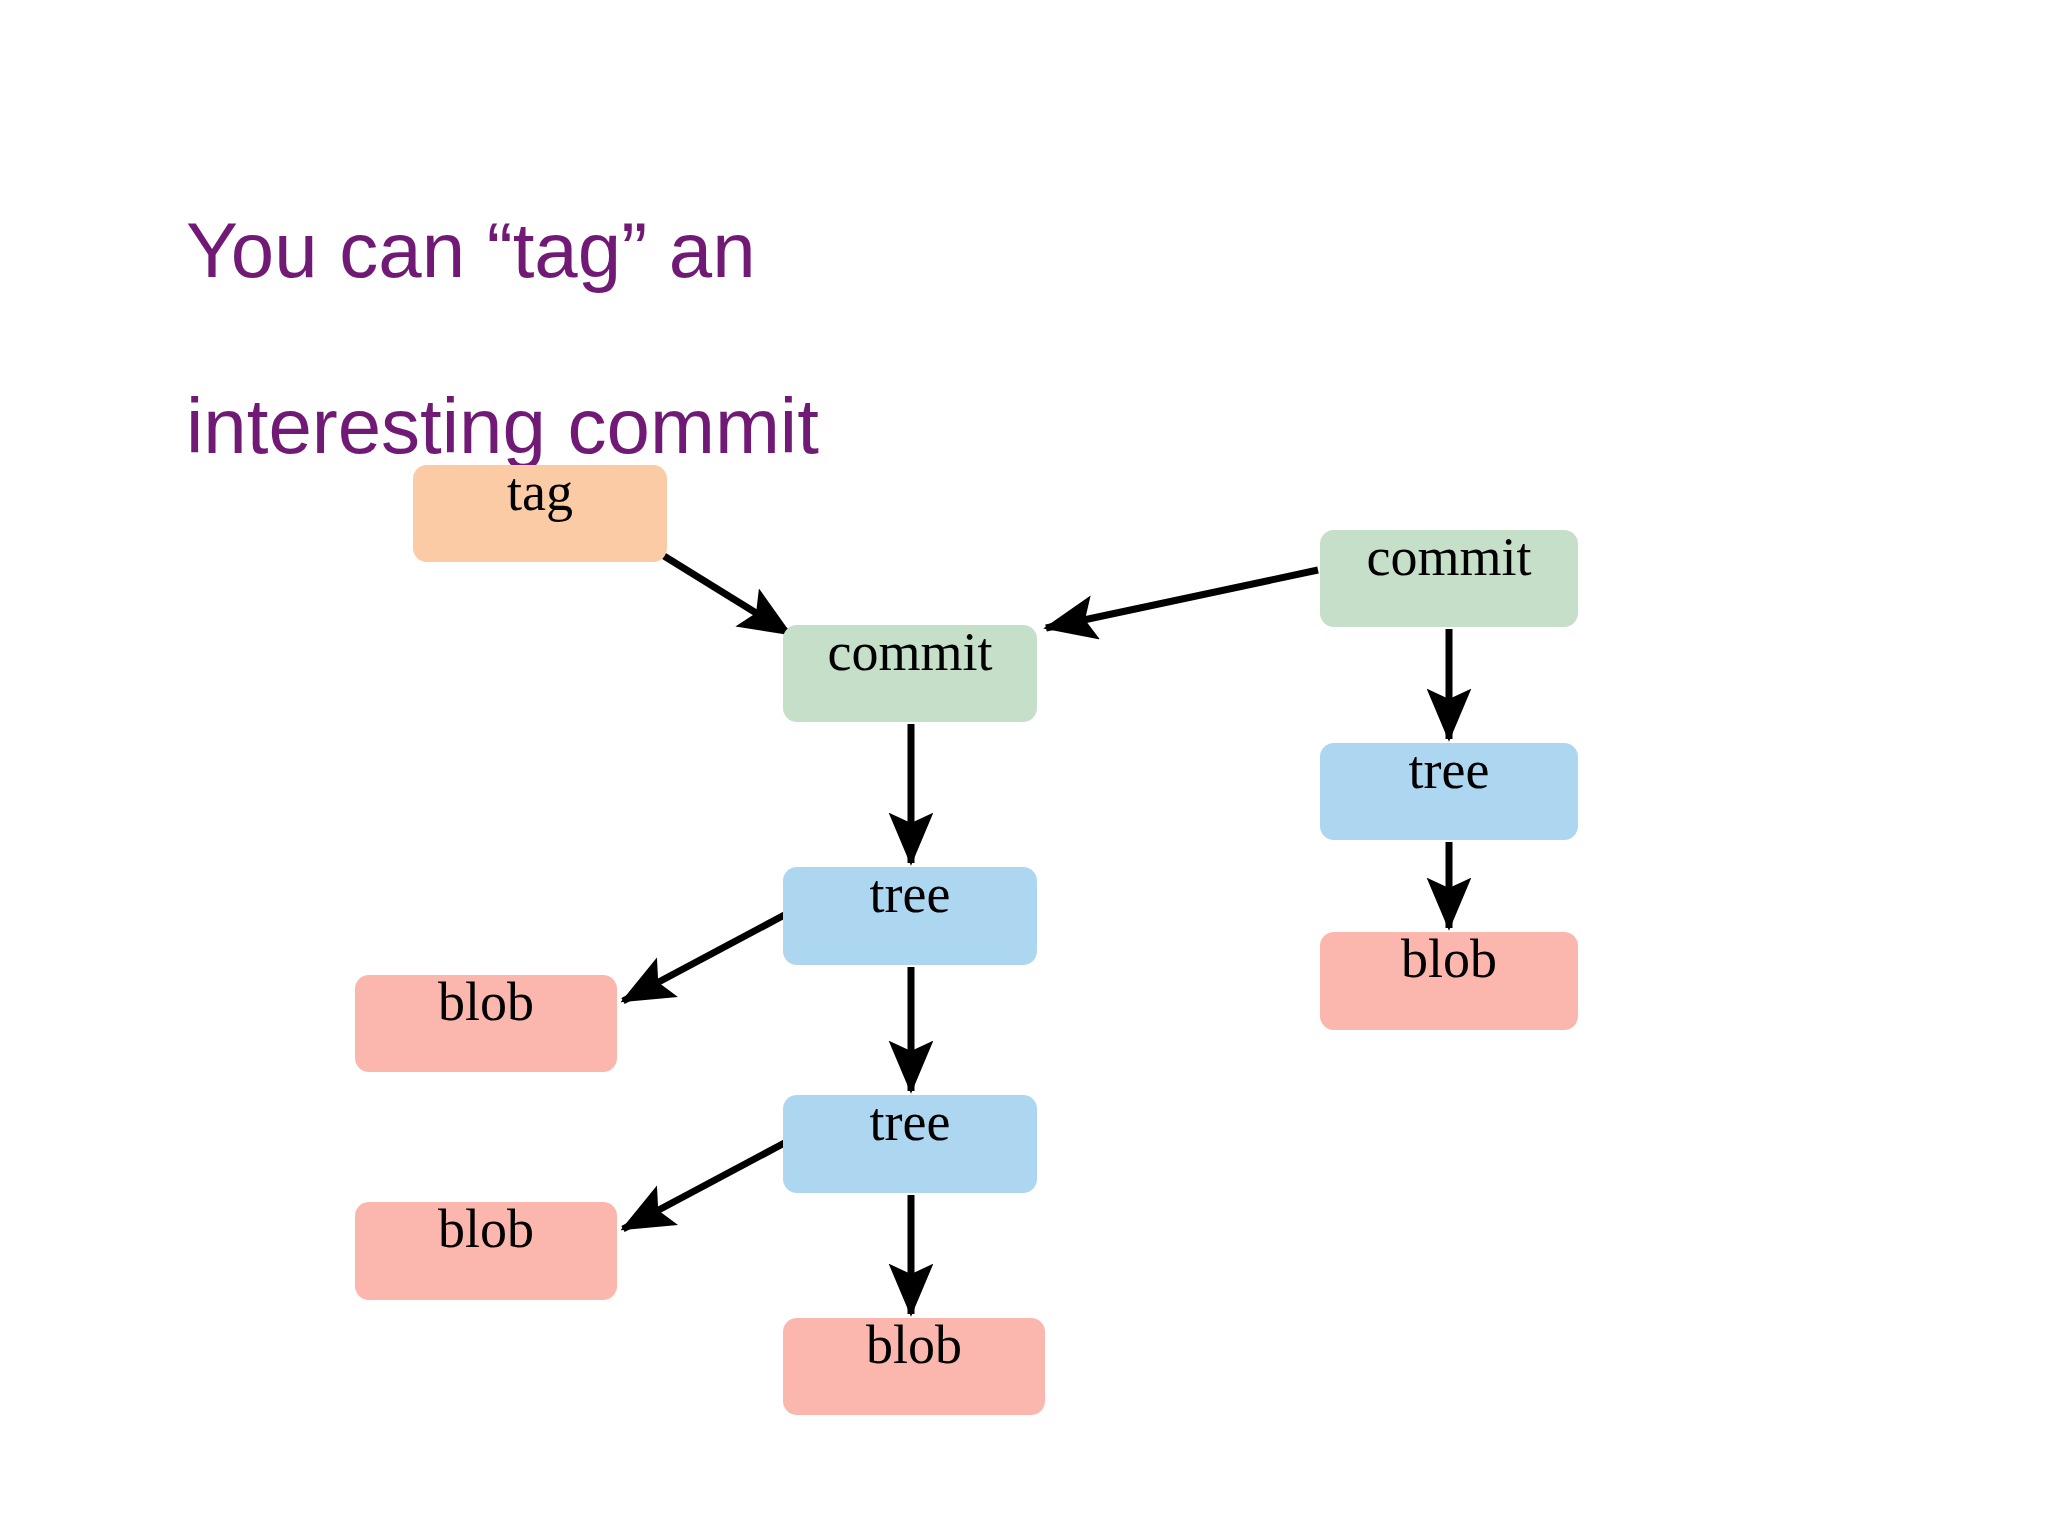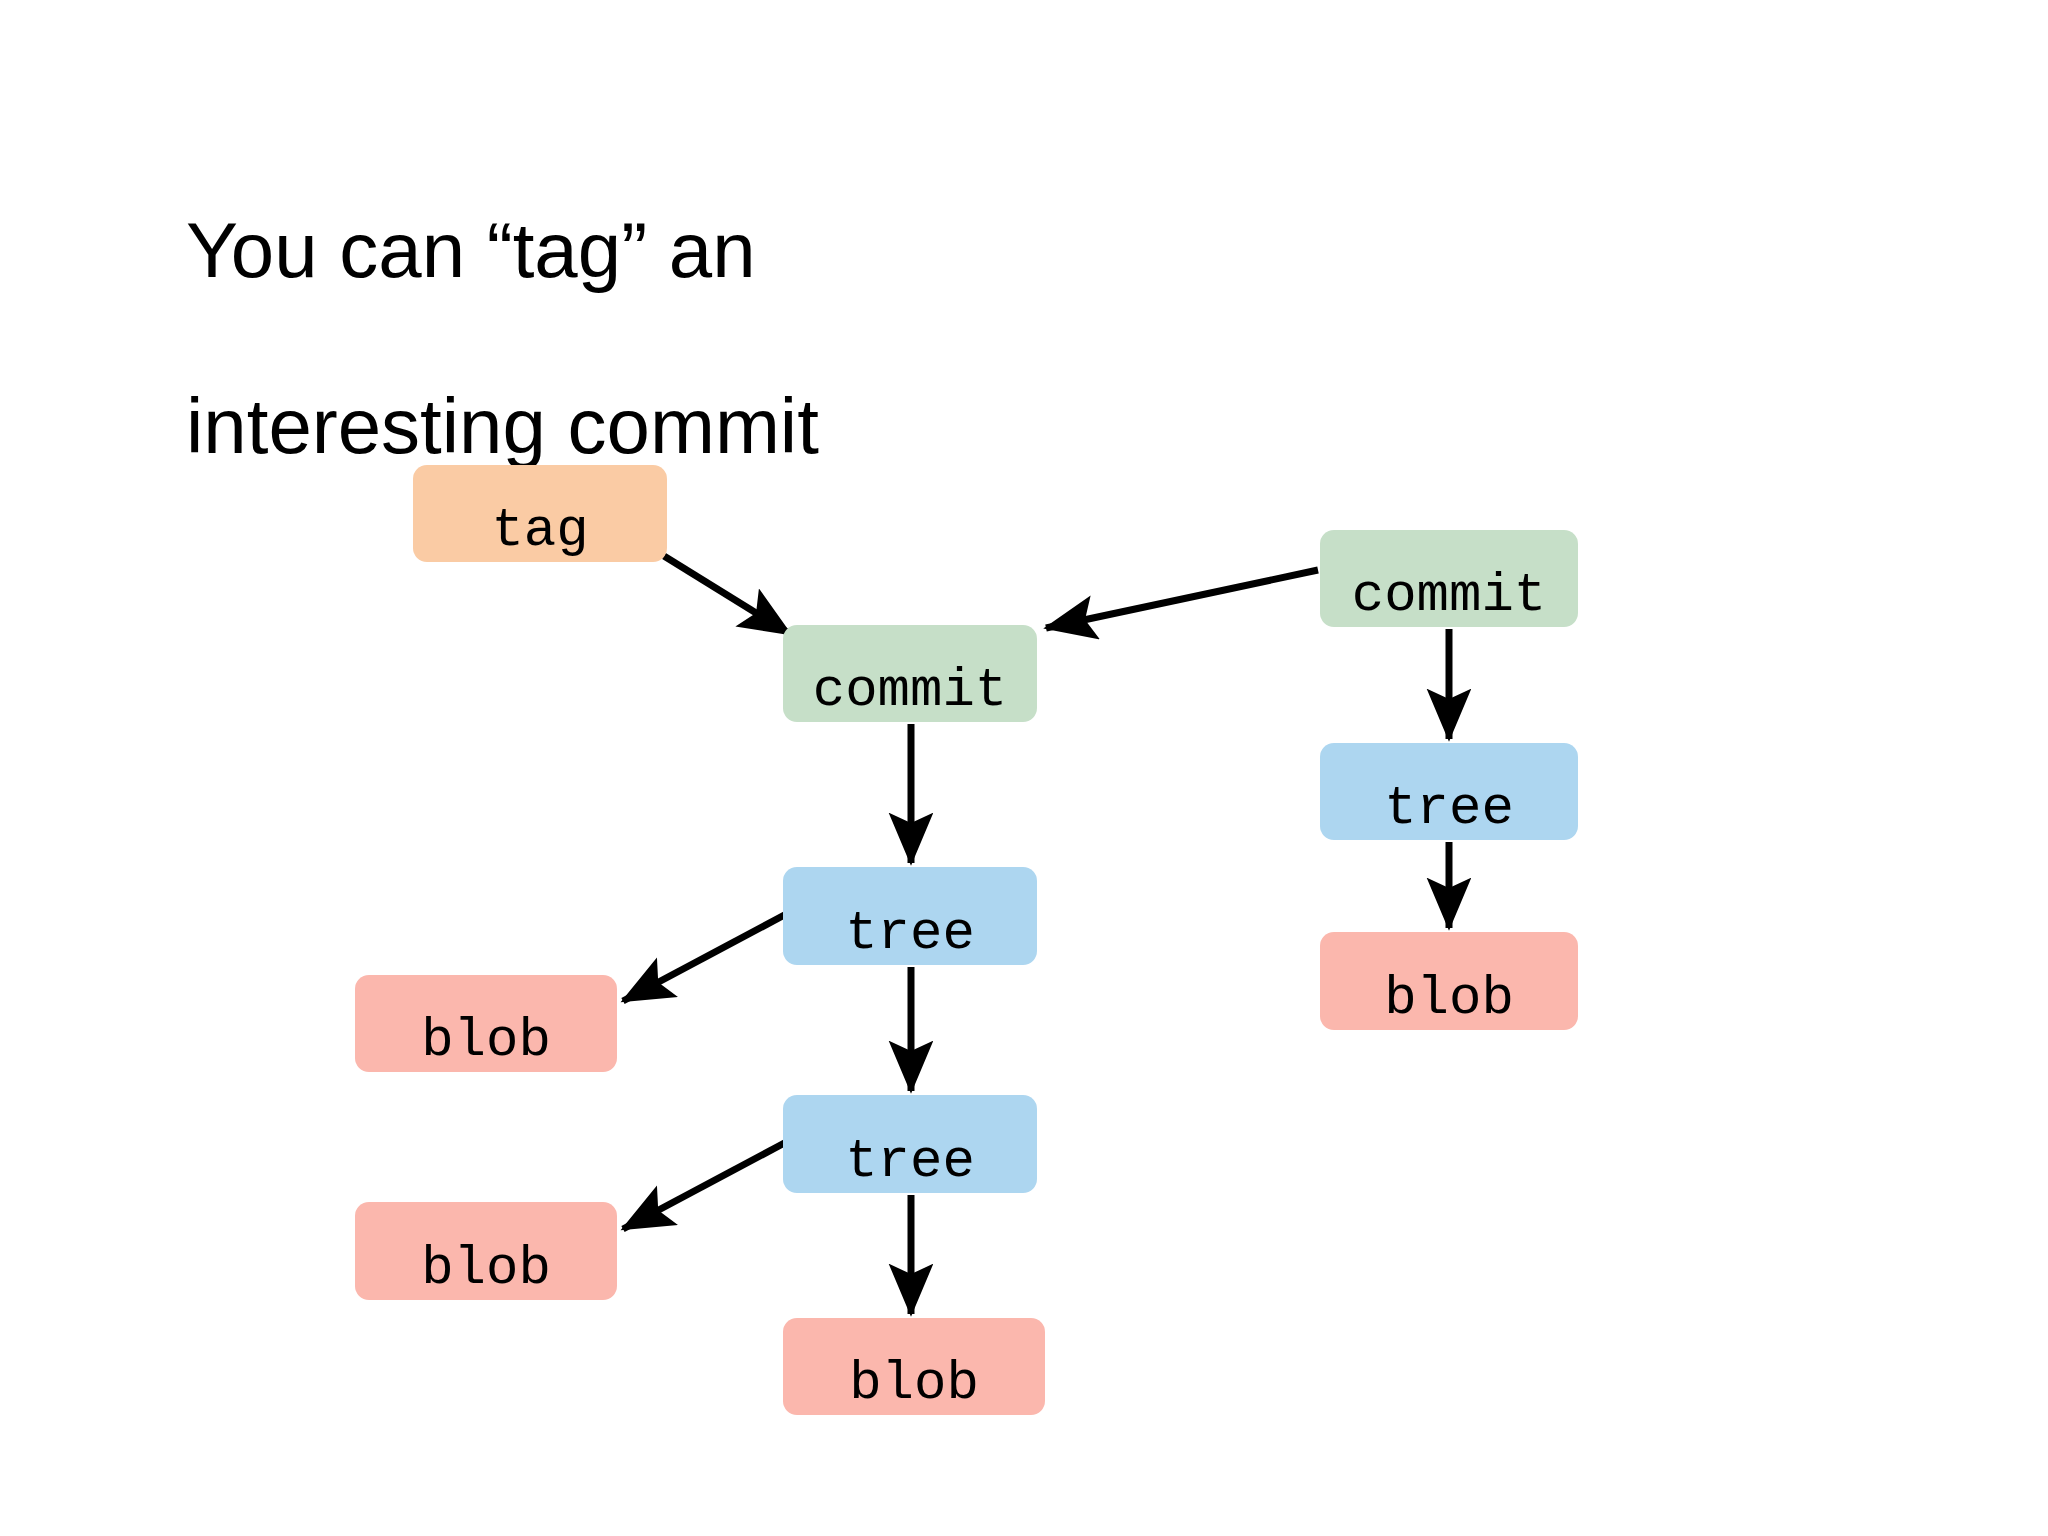--- a/index.html
+++ b/index.html
@@ -58,36 +58,36 @@
     width: 2048px;
     height: 1536px;
     pointer-events: none;
   }
 
   
   .node {
     position: absolute;
     border-radius: 14px;
     display: flex;
-    align-items: flex-end;
+    align-items: flex-start;
     justify-content: center;
     color: #000000;
     font-size: 54px;
     line-height: 1;
-    font-family: Liberation Mono, monospace;
+    font-family: Liberation Serif, serif;
     box-sizing: border-box;
     padding-bottom: 4px;
   }
 </style>
 </head>
 <body>
 
 <div id="slide" style="background: rgb(255, 255, 255);">
 
-  <div id="title" style="color: #000000;">
+  <div id="title" style="color: #701a75;">
     <span class="line1">You can “tag” an</span>
     <span class="line2">interesting commit</span>
   </div>
 
   <div id="diagram">
     <svg id="arrows" viewBox="0 0 2048 1536" width="2048" height="1536" xmlns="http://www.w3.org/2000/svg" aria-hidden="true">
       <defs>
         <marker id="ah" markerWidth="9" markerHeight="9" refX="7.2" refY="3.2" orient="auto" markerUnits="strokeWidth">
           <path d="M0,0 L7.6,3.2 L0,6.4 L1.5,3.2 z" fill="#000000"></path>
         </marker>

